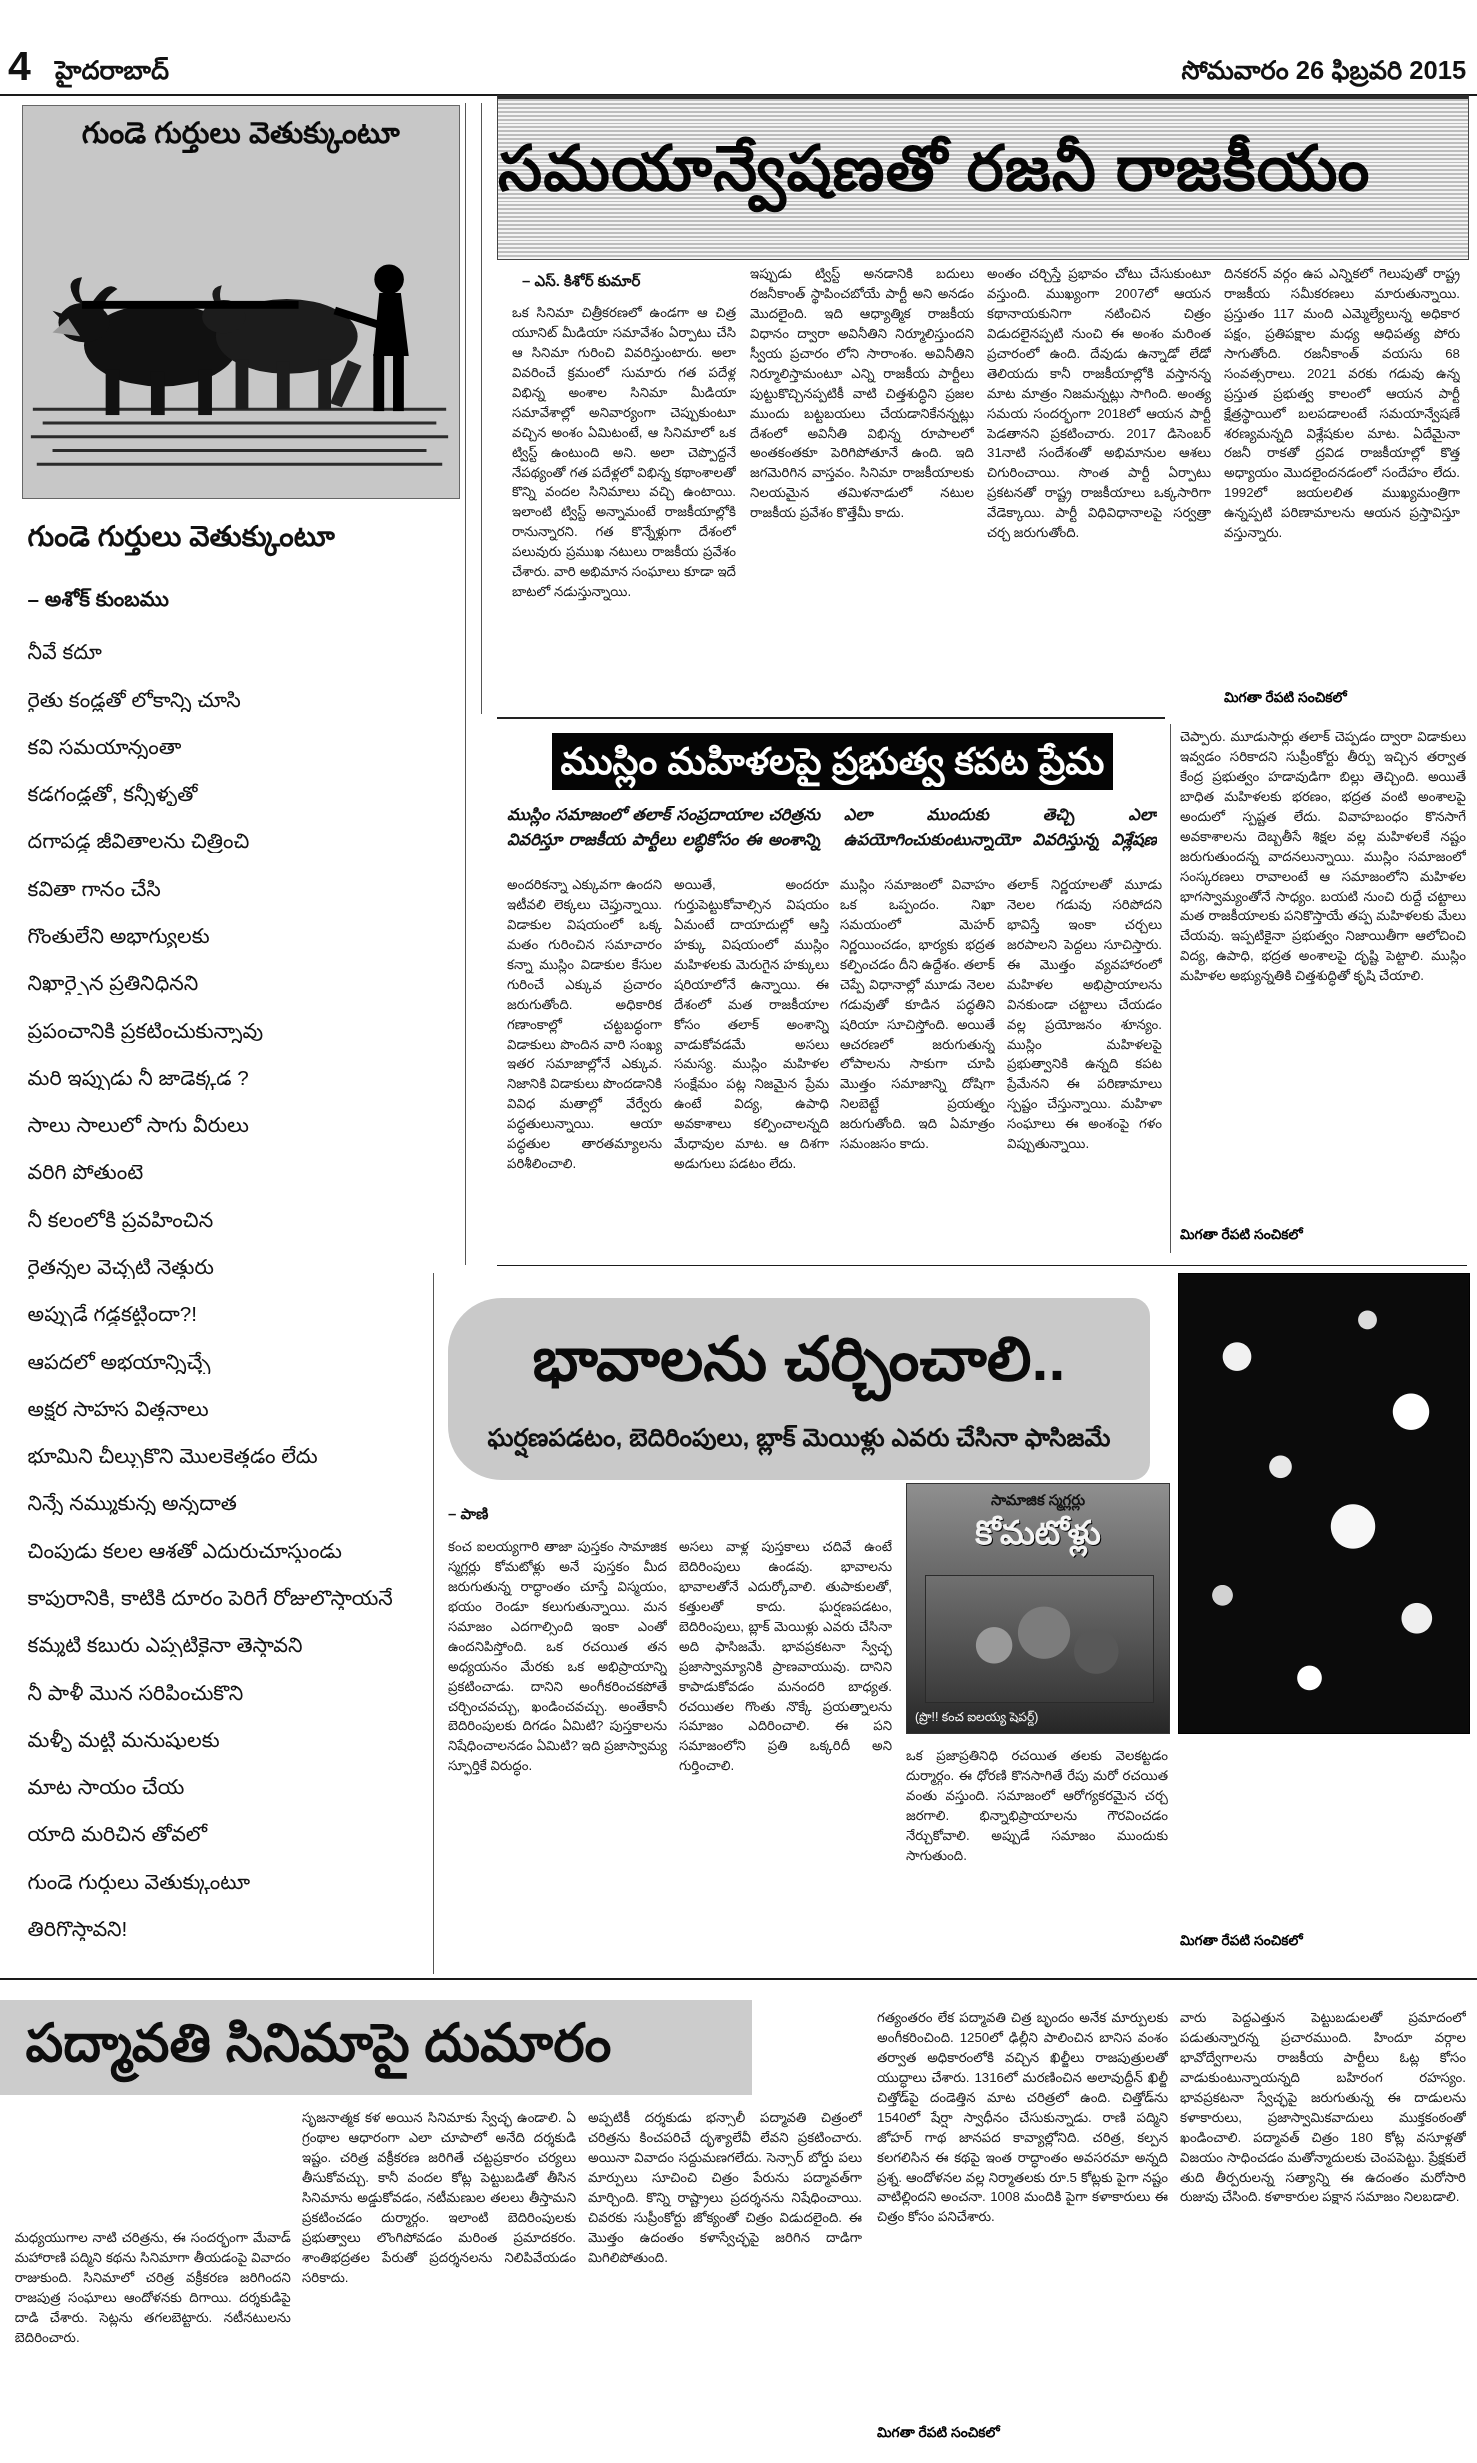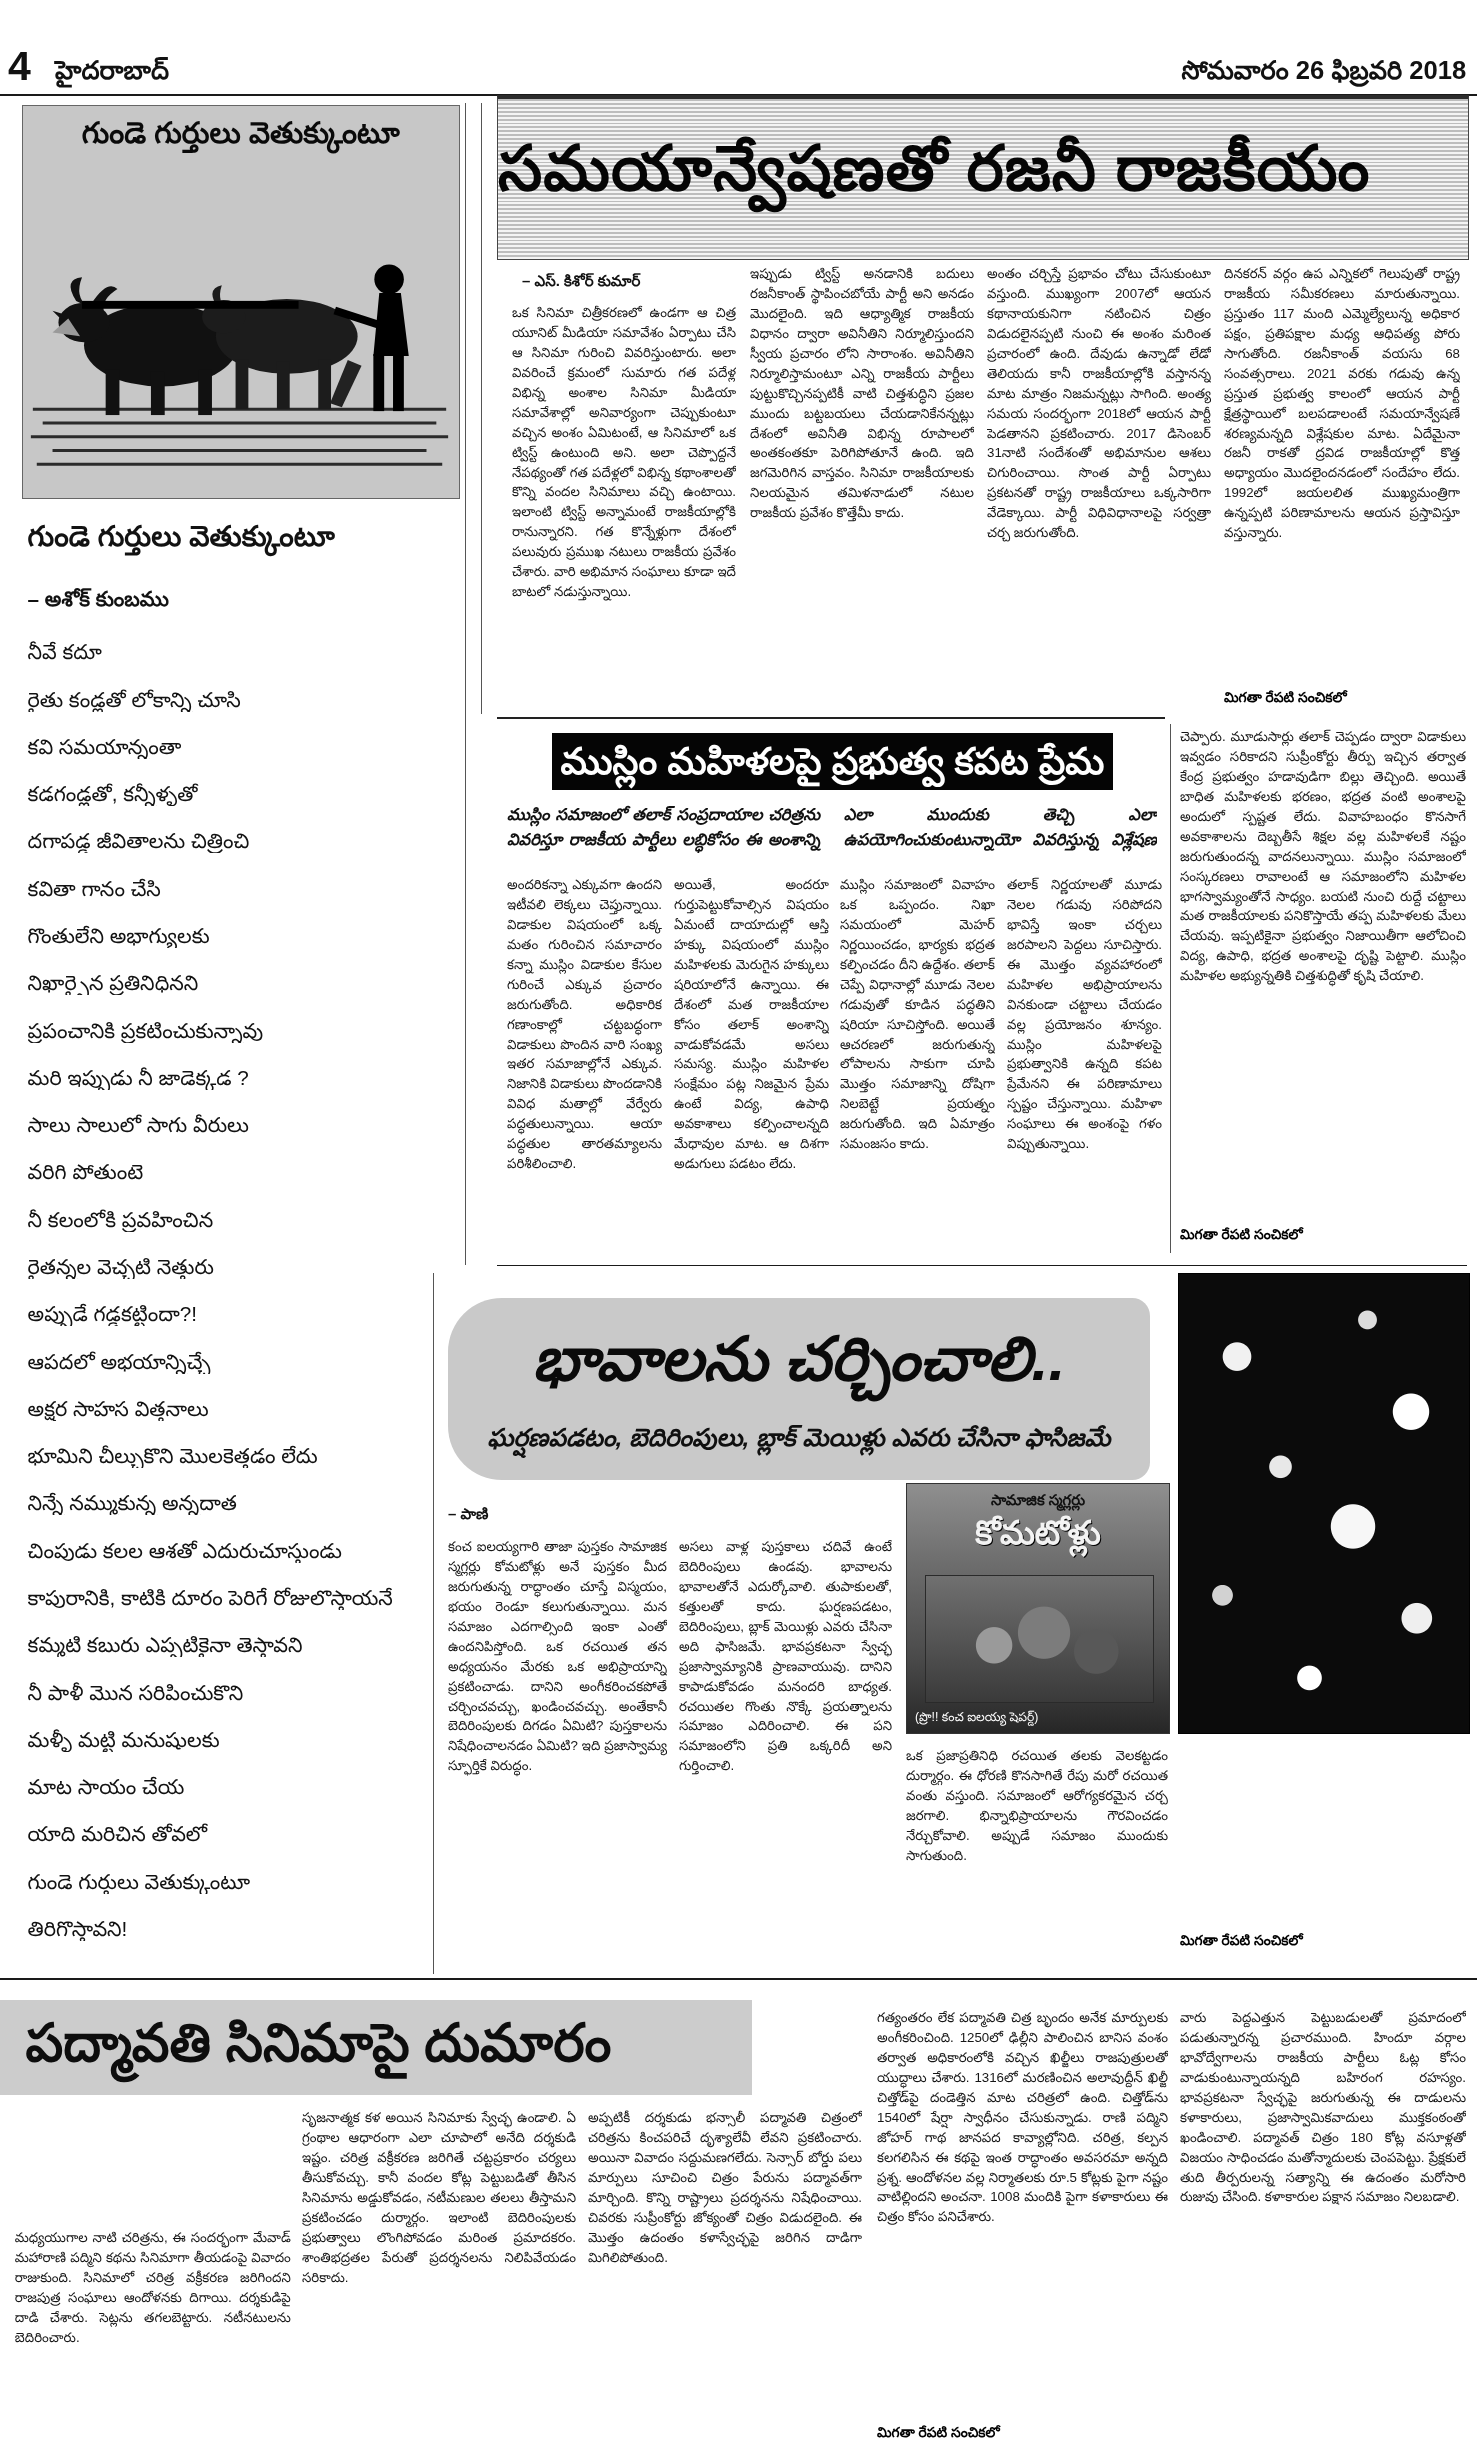--- a/index.html
+++ b/index.html
@@ -23,21 +23,21 @@
   .poem-line{position:absolute;left:27.6px;width:424px;font-size:20.7px;line-height:23.6px;
              white-space:nowrap;overflow:hidden;}
   .byline{position:absolute;font-size:15px;font-weight:700;}
   .blackbar{position:absolute;left:552px;top:733px;width:561px;height:57px;background:#050505;
             color:#fff;text-align:center;font-size:37px;font-weight:800;line-height:57px;}
   .muslim-border{position:absolute;left:497px;top:717px;width:668px;height:536px;
                  border-top:2px solid #222;}
   .intro{position:absolute;font-style:italic;font-weight:700;font-size:16.3px;
          line-height:1.55;text-align:justify;overflow:hidden;}
   .graybox{position:absolute;left:448px;top:1298px;width:702px;height:182px;background:#c9c9c9;
-           border-radius:54px 17.7px 17.7px 54px;font-style:italic;}
+           border-radius:54px 17.7px 17.7px 54px;}
   .graybox h1{margin:25.6px 9.9px 0 9.9px;text-align:center;font-size:61px;font-weight:800;color:#0a0a0a;}
   .graybox h2{margin:15.8px 13.8px 0 13.8px;text-align:center;font-size:24.6px;font-weight:800;color:#101010;}
   .bookcover{position:absolute;left:906px;top:1483px;width:262px;height:249px;overflow:hidden;
              background:linear-gradient(180deg,#8f8f8f 0%,#6f6f6f 30%,#4a4a4a 70%,#262626 100%);
              border:1px solid #333;}
   .bookcover .top{ text-align:center;font-size:14.8px;color:#111;font-weight:700;margin-top:7.9px;}
   .bookcover .title{text-align:center;font-size:33px;font-weight:800;color:#f3f3f3;
                     text-shadow:1px 1px 0 #000;margin-top:2px;}
   .bookcover .scene{position:absolute;left:17.7px;top:91px;width:227px;height:126px;
         background:
@@ -65,21 +65,21 @@
   .hdr-city{position:absolute;left:55px;top:56px;font-size:25.6px;font-weight:800;}
   .hdr-date{position:absolute;right:11.8px;top:56px;font-size:25.6px;font-weight:800;text-align:right;}
 </style>
 </head>
 <body>
 
 <div class="page">
 
   <div class="hdr-num">4</div>
   <div class="hdr-city">హైదరాబాద్</div>
-  <div class="hdr-date">సోమవారం 26 ఫిబ్రవరి 2018</div>
+  <div class="hdr-date">సోమవారం 26 ఫిబ్రవరి 2015</div>
   <div class="rule-h" style="left:0;top:94px;width:1478px;"></div>
 
   <div class="leftbox">
     <div class="leftbox-title">గుండె గుర్తులు వెతుక్కుంటూ</div>
     <svg width="434" height="325" viewBox="0 0 441 330" style="display:block;margin-top:5.9px;">
 
       <g stroke="#2b2b2b" stroke-width="3">
         <line x1="10" y1="250" x2="430" y2="250"></line>
         <line x1="20" y1="264" x2="420" y2="264"></line>
         <line x1="8" y1="278" x2="432" y2="278"></line>

